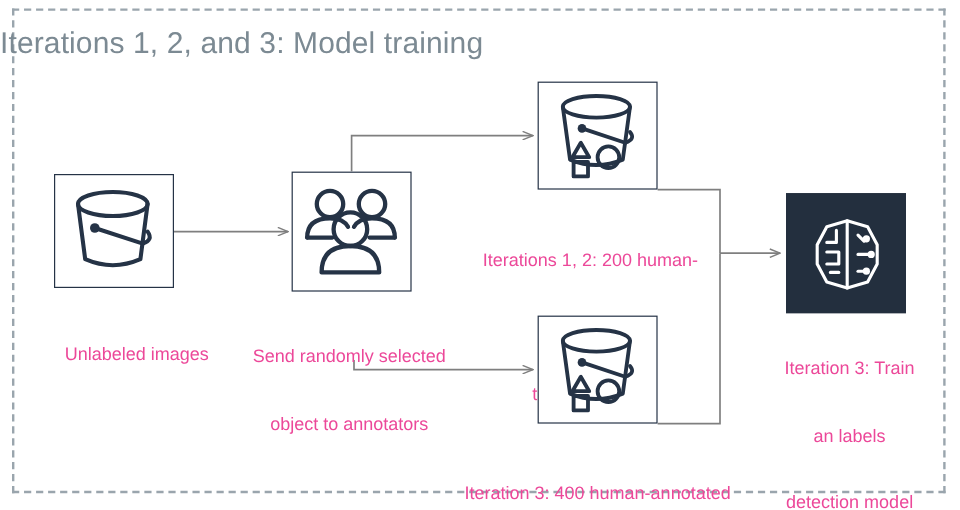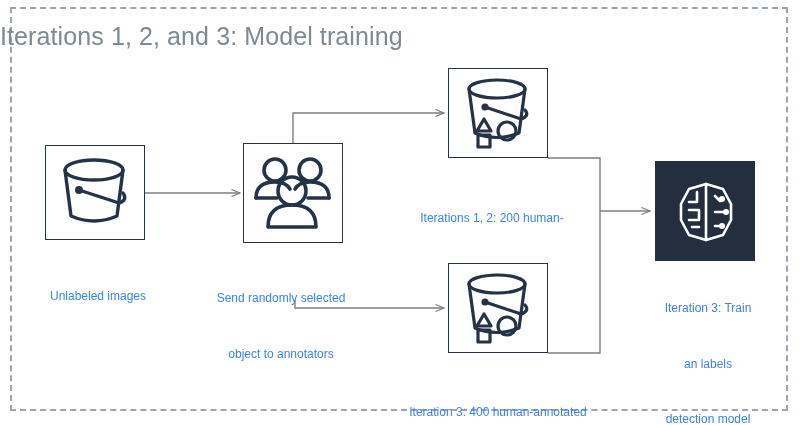--- a/index.html
+++ b/index.html
@@ -42,23 +42,23 @@
     background: #ffffff;
   }
   .node-box.dark {
     background: #232f3e;
     border-color: #232f3e;
   }
   .node-box svg { display: block; }
   .caption {
     position: absolute;
     text-align: center;
-    font-size: 12px;
+    font-size: 15px;
     line-height: 18.5px;
-    color: #3b82f6;
+    color: #ec4899;
     white-space: pre;
   }
   #connectors {
     position: absolute;
     left: 0;
     top: 0;
     width: 800px;
     height: 425px;
     pointer-events: none;
   }
@@ -100,41 +100,41 @@
         <g fill="none" stroke="#253346" stroke-width="3.4" stroke-linecap="round" stroke-linejoin="round">
           <ellipse cx="48" cy="24" rx="29" ry="10"></ellipse>
           <path d="M19,24 L25,70 Q48,80 71,70 L77,24"></path>
           <path d="M33,44 L73,57"></path>
           <path d="M73,57 Q82,54 77,47"></path>
           <circle cx="33" cy="44" r="4" fill="#253346" stroke="none"></circle>
         </g>
       </svg>
     </span>
   </div>
-  <div class="caption" style="left:0px; top:250px; width:196px;">
+  <div class="caption" style="left:16px; top:250px; width:196px;">
     <div>Unlabeled images</div>
   </div>
 
   <div class="node-box" style="left:243px; top:143px; width:100px; height:100px;">
     <span>
       <svg width="97" height="97" viewBox="0 0 97 97">
         <g fill="none" stroke="#253346" stroke-width="3.6" stroke-linecap="round" stroke-linejoin="round">
           <circle cx="31" cy="26" r="11"></circle>
           <path d="M12,54 Q12,38 31,38 Q42,38 46,45"></path>
           <path d="M12,54 L33,54"></path>
           <circle cx="66" cy="26" r="11"></circle>
           <path d="M85,54 Q85,38 66,38 Q55,38 51,45"></path>
           <path d="M85,54 L64,54"></path>
           <circle cx="48" cy="47" r="14"></circle>
           <path d="M24,83 Q24,61 48,61 Q72,61 72,83 Z"></path>
         </g>
       </svg>
     </span>
   </div>
-  <div class="caption" style="left:178px; top:252px; width:206px;">
+  <div class="caption" style="left:188px; top:252px; width:206px;">
     <div>Send randomly selected</div>
     <div>object to annotators</div>
   </div>
 
   <div class="node-box" style="left:448px; top:68px; width:100px; height:90px;">
     <span>
       <svg width="97" height="87" viewBox="0 0 97 87">
         <g fill="none" stroke="#253346" stroke-width="3.2" stroke-linecap="round" stroke-linejoin="round">
           <ellipse cx="48" cy="20" rx="28" ry="9"></ellipse>
           <path d="M20,20 L26,64 Q48,73 70,64 L76,20"></path>

